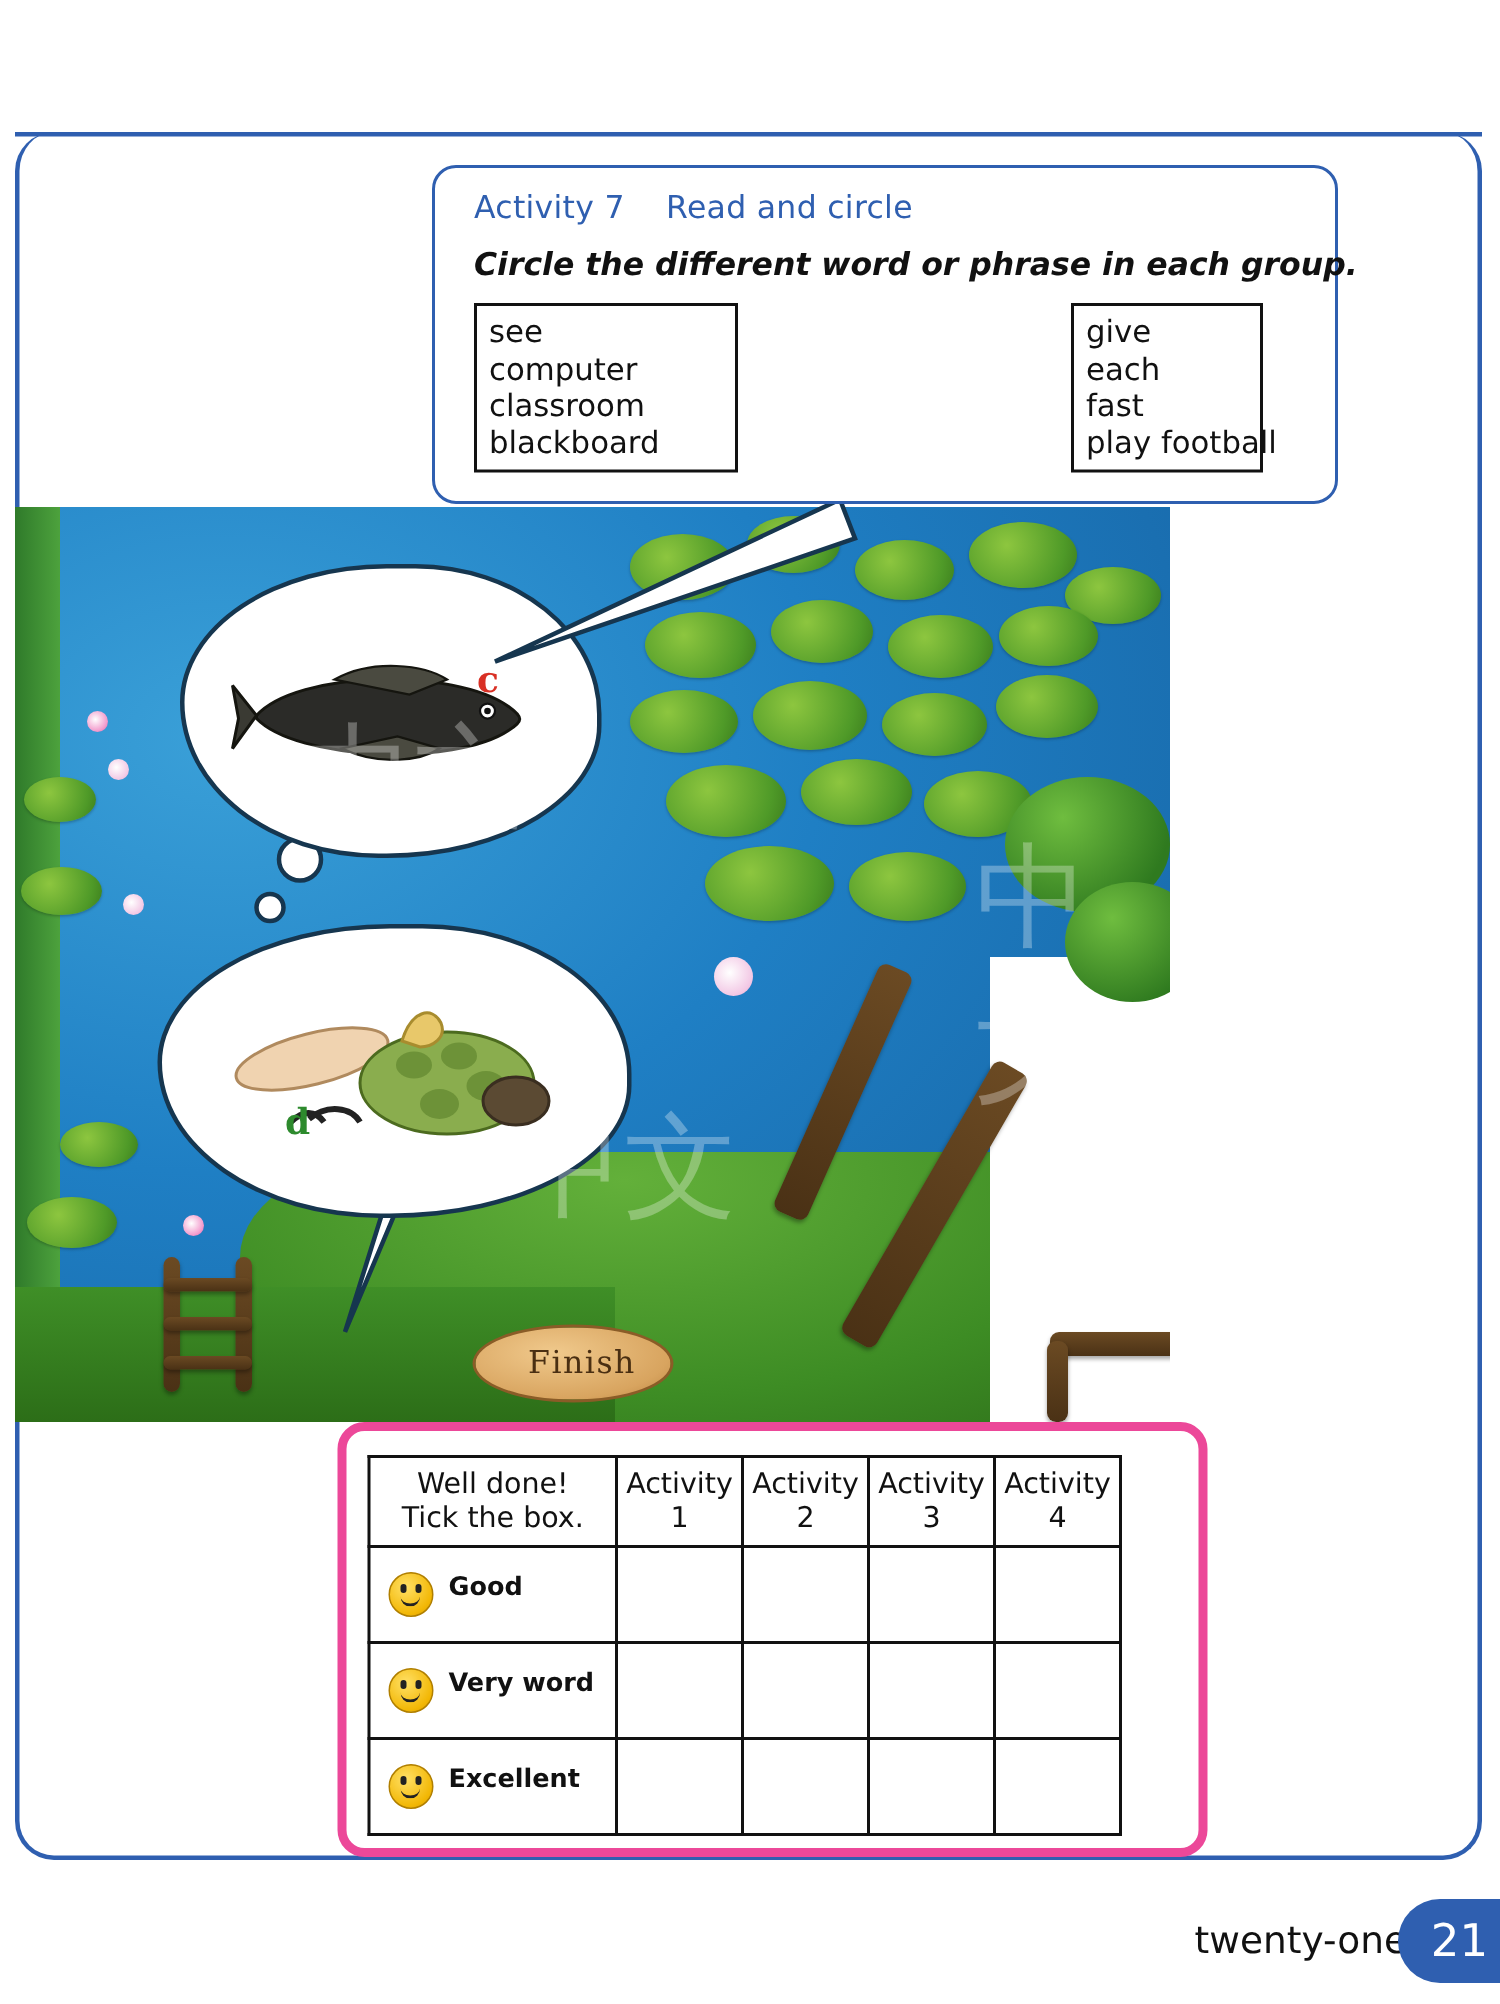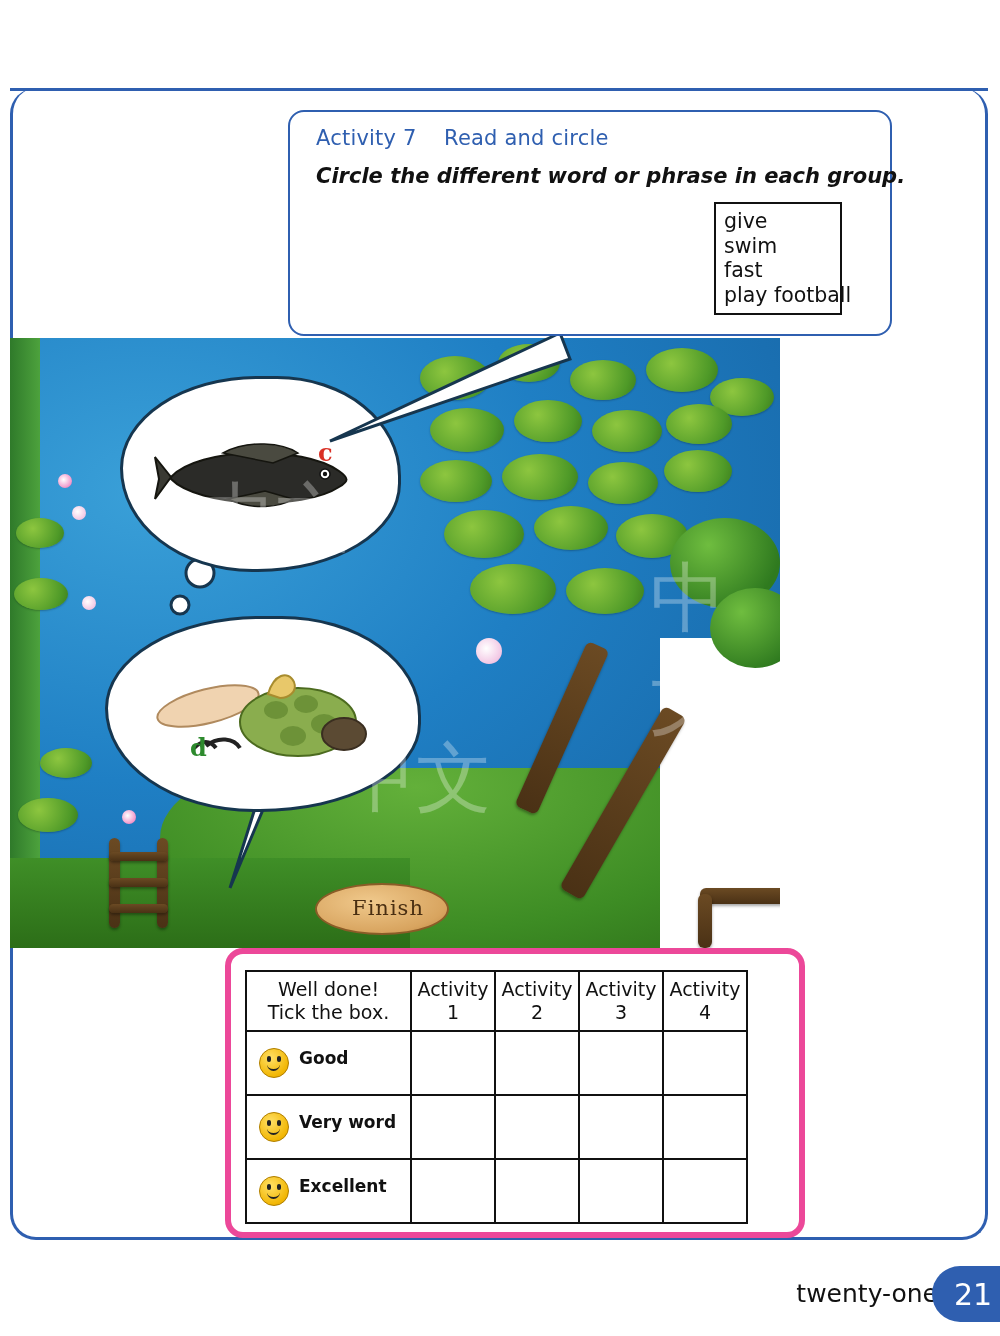--- a/index.html
+++ b/index.html
@@ -438,25 +438,31 @@
 </div>
 
 <svg id="callout-tail" width="300" height="130" viewBox="0 0 300 130">
   <polygon points="260,8 270,34 30,116" fill="#ffffff" stroke="#16364f" stroke-width="3"></polygon>
 </svg>
 
 <div id="activity-box">
   <div id="activity-title">Activity 7    Read and circle</div>
   <div id="activity-instruction">Circle the different word or phrase in each group.</div>
 
+  <div class="word-group" id="group-1">
+    <div class="w">see</div>
+    <div class="w">computer</div>
+    <div class="w">classroom</div>
+    <div class="w">blackboard</div>
+  </div>
 
 
   <div class="word-group" id="group-3">
     <div class="w">give</div>
-    <div class="w">swim</div>
+    <div class="w">each</div>
     <div class="w">fast</div>
     <div class="w">play football</div>
   </div>
 </div>
 
 <div id="assess-wrap">
   <table id="assess-table">
     <tbody>
         <tr>
       <th class="first-col">

